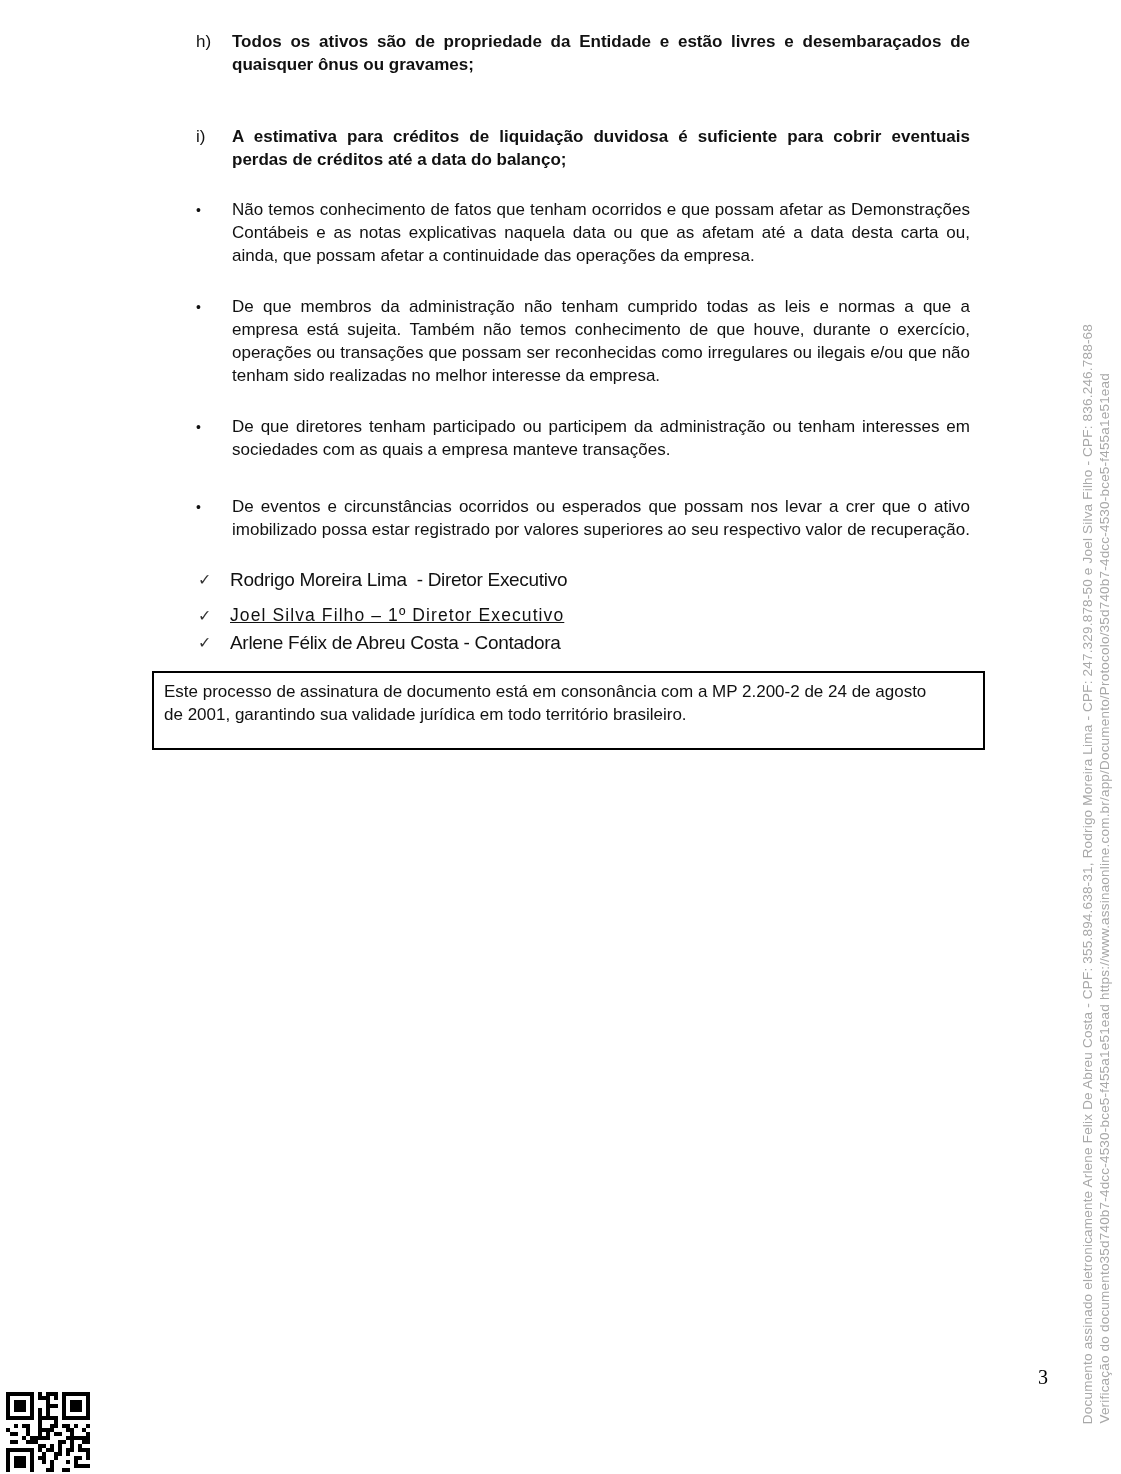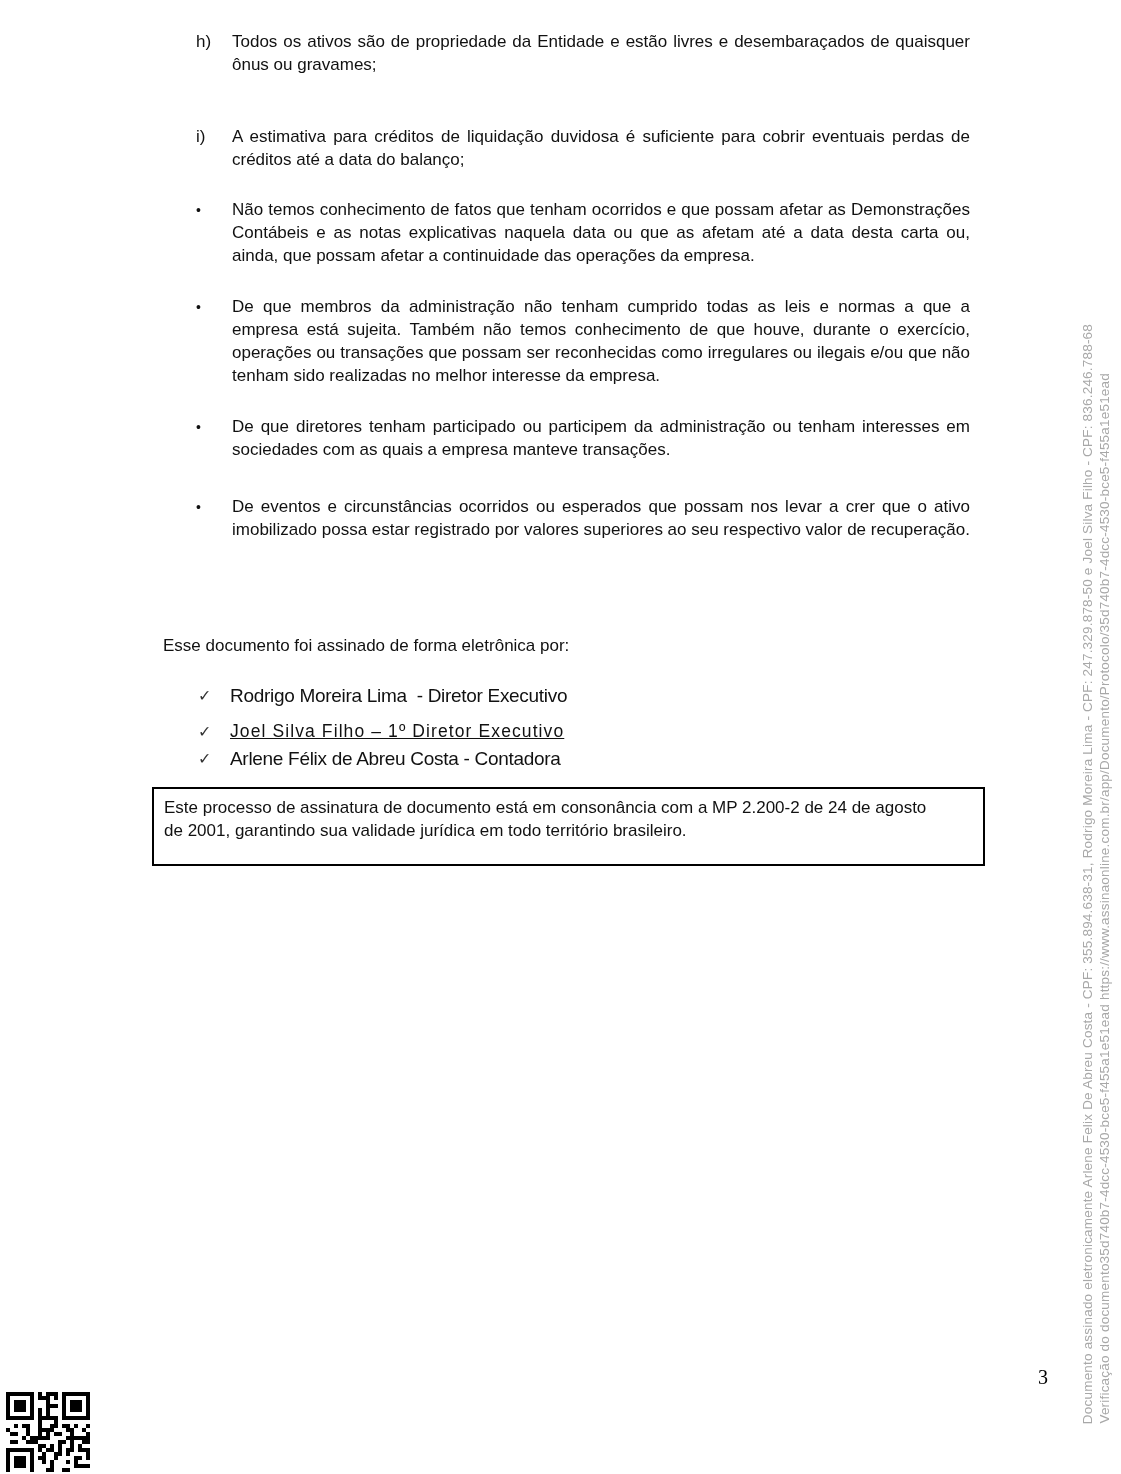--- a/index.html
+++ b/index.html
@@ -7,21 +7,21 @@
     position:relative;width:1121px;height:1474px;background:#ffffff;
     font-family:"Liberation Sans", sans-serif;color:#111;overflow:hidden;
     margin:0 auto;
   }
   .content{position:absolute;left:0;top:0;width:970px;}
   .txt{font-size:17px;line-height:23px;}
   .alpha-item{display:flex;margin-left:196px;}
   #item-h{margin-top:30px;}
   #item-i{margin-top:49px;}
   .alpha-marker{flex:none;width:36px;}
-  .alpha-text{flex:1;text-align:justify;}
+  .alpha-text{flex:1;text-align:justify;font-weight:bold;}
   .section-heading{margin:30px 0 0 163px;}
   .bullet-item{display:flex;margin-left:196px;}
   #bullet-0{margin-top:27px;}
   #bullet-1{margin-top:28px;}
   #bullet-2{margin-top:28px;}
   #bullet-3{margin-top:34px;}
   .bullet-marker{flex:none;width:36px;font-size:14px;padding-top:1px;}
   .bullet-text{flex:1;text-align:justify;}
   .sign-intro{margin:93px 0 0 163px;}
   .signer{display:flex;margin-left:198px;line-height:25px;}
@@ -80,21 +80,20 @@
     <div class="bullet-item txt" id="bullet-2">
       <span class="bullet-marker">•</span>
       <div class="bullet-text">De que diretores tenham participado ou participem da administração ou tenham interesses em sociedades com as quais a empresa manteve transações.</div>
     </div>
 
     <div class="bullet-item txt" id="bullet-3">
       <span class="bullet-marker">•</span>
       <div class="bullet-text">De eventos e circunstâncias ocorridos ou esperados que possam nos levar a crer que o ativo imobilizado possa estar registrado por valores superiores ao seu respectivo valor de recuperação.</div>
     </div>
 
-    <div class="sign-intro txt">Esse documento foi assinado de forma eletrônica por:</div>
 
     <div class="signer" id="signer-0">
       <span class="check">✓</span>
       <span class="signer-name name-condensed">Rodrigo Moreira Lima  - Diretor Executivo</span>
     </div>
 
     <div class="signer" id="signer-1">
       <span class="check">✓</span>
       <span class="signer-name name-regular">Joel Silva Filho – 1º Diretor Executivo</span>
     </div>

